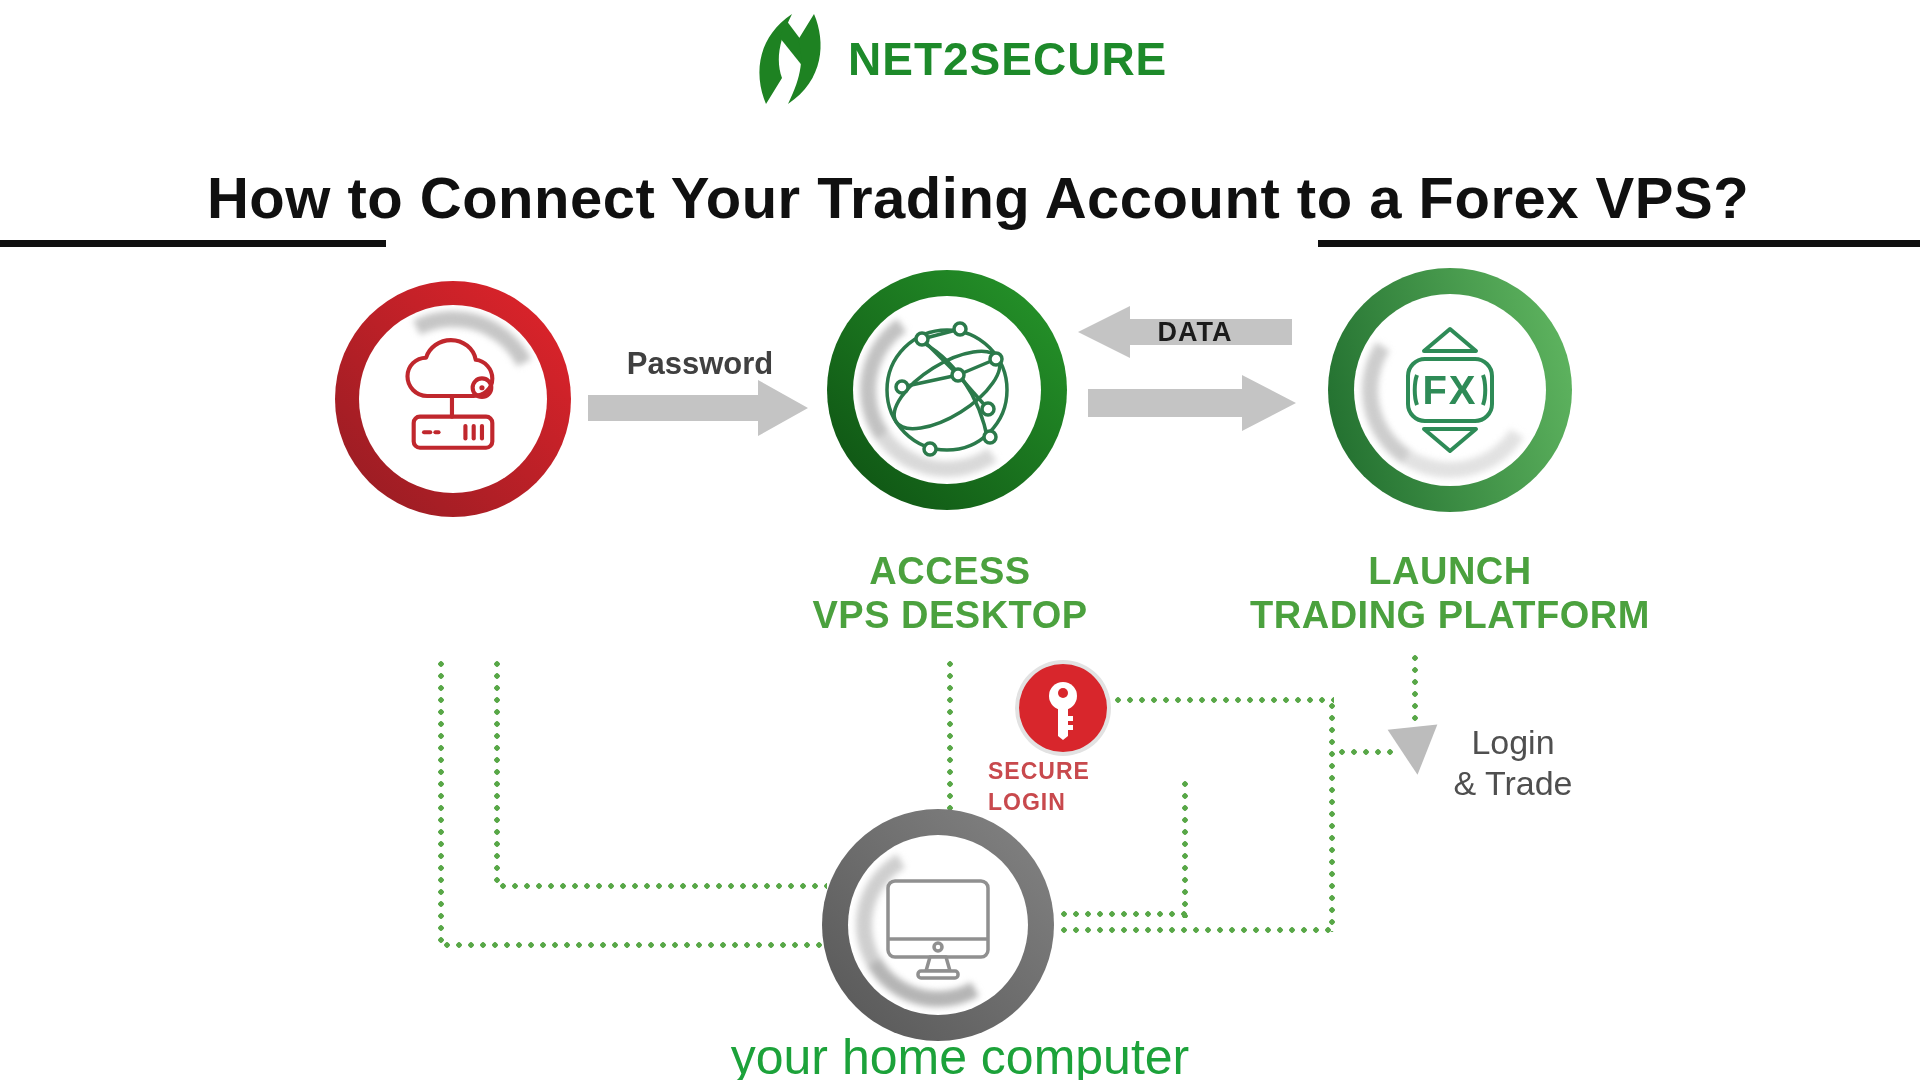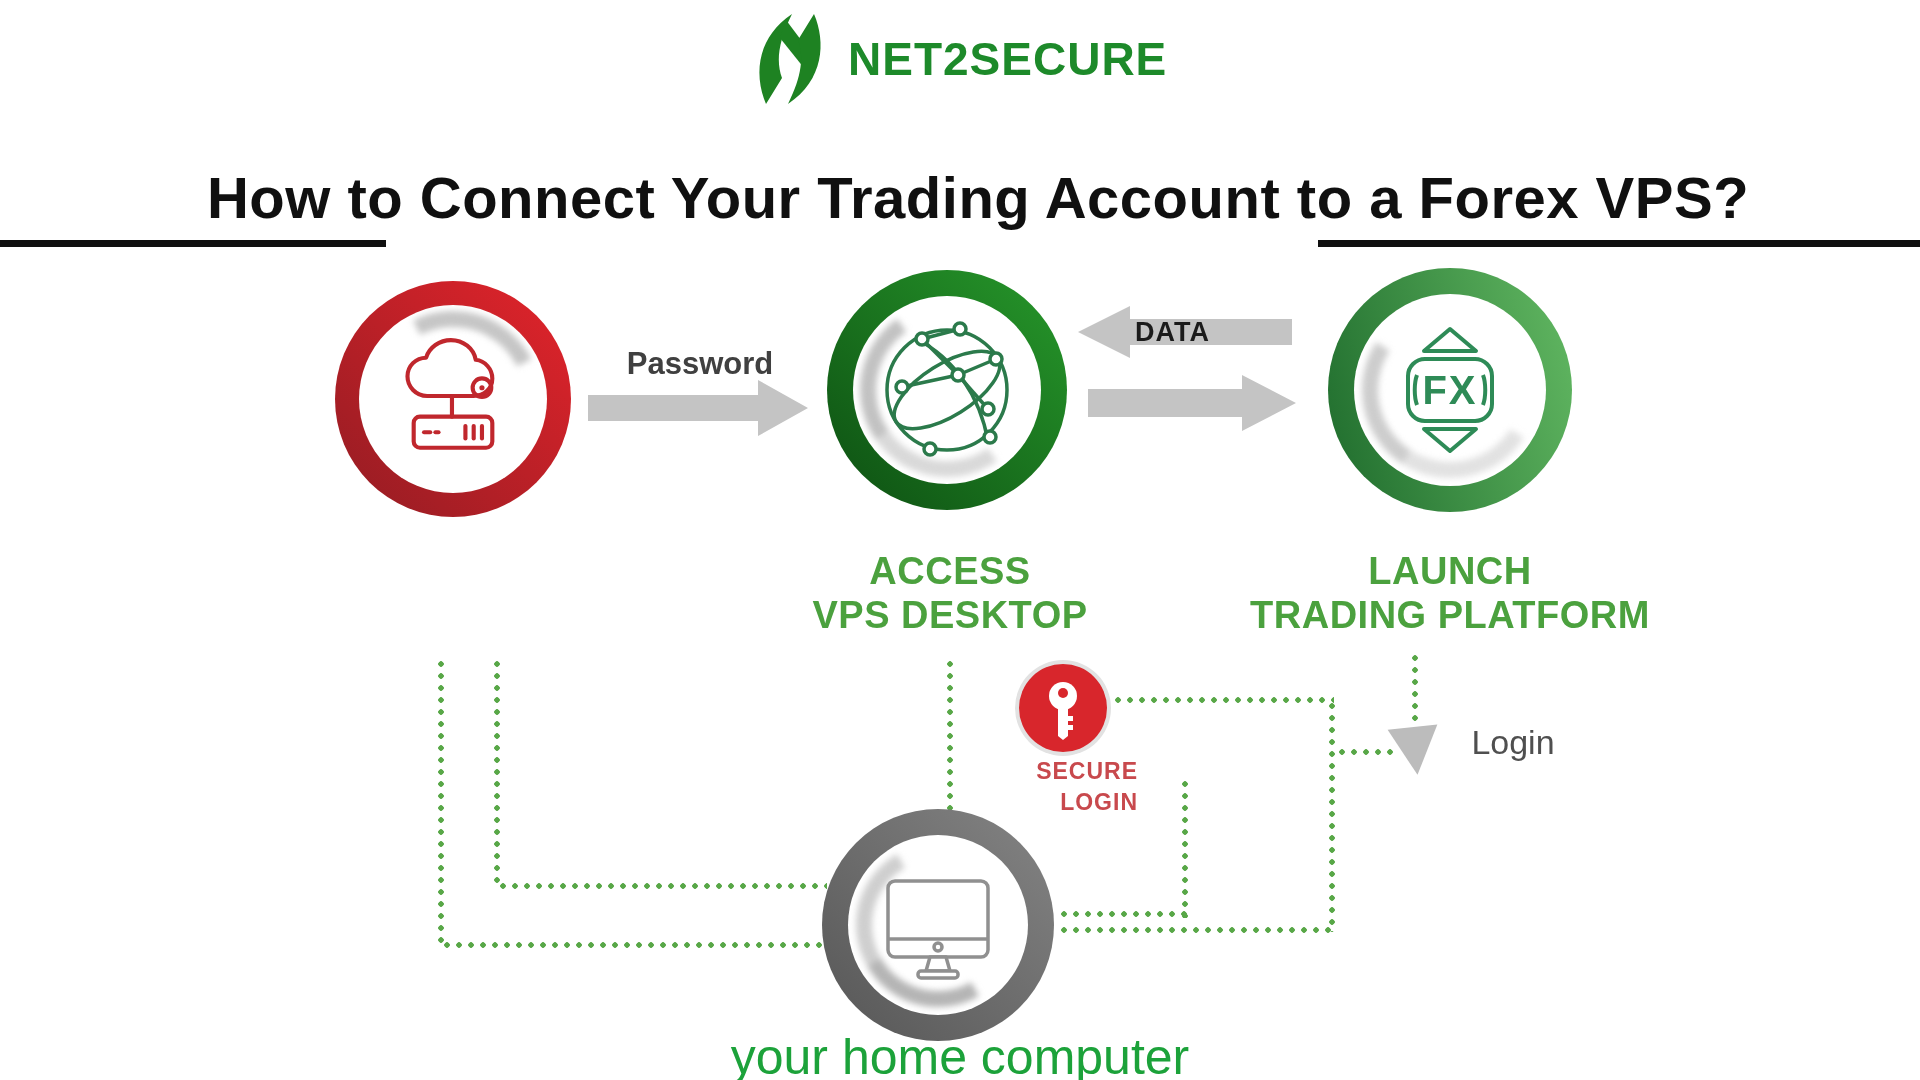--- a/index.html
+++ b/index.html
@@ -39,24 +39,24 @@
   .step-label{position:absolute;top:549px;text-align:center;color:#4ba13e;font-weight:bold;
               font-size:38px;letter-spacing:0.5px;line-height:44px;}
   .lbl1{left:203px;width:500px;}
   .lbl2{left:700px;width:500px;}
   .lbl3{left:1150px;width:600px;}
 
   .credentials{position:absolute;left:572px;top:341px;width:256px;text-align:center;color:#4c4c4c;}
   .credentials .l1{font-size:30px;}
   .credentials .l2{font-size:31px;font-weight:bold;color:#404040;margin-top:5px;}
 
-  .data-label{position:absolute;left:1135px;top:317px;width:120px;text-align:left;
+  .data-label{position:absolute;left:1135px;top:317px;width:120px;text-align:center;
               font-size:27px;font-weight:bold;color:#1b1b1b;letter-spacing:1px;}
 
-  .secure-label{position:absolute;left:988px;top:756px;width:150px;text-align:right;
+  .secure-label{position:absolute;left:988px;top:756px;width:150px;text-align:left;
                 color:#c8494d;font-weight:bold;font-size:23px;letter-spacing:1px;line-height:31px;}
 
   .logintrade{position:absolute;left:1398px;top:722px;width:230px;text-align:center;
               color:#4f4f4f;font-size:34px;line-height:41px;}
 
   .caption{position:absolute;left:0;top:1028px;width:1920px;text-align:center;
            font-size:50px;color:#1ca23a;}
 
   
   .arrow-svg{position:absolute;}
@@ -205,20 +205,21 @@
     </svg>
   </div>
   <div class="secure-label">
     <div>SECURE</div>
     <div>LOGIN</div>
   </div>
 
   <div class="tri-down"></div>
   <div class="logintrade">
     <div>Login</div>
+    <div>&amp; Trade</div>
   </div>
 
   <div class="circle ccomp">
     <div class="inner"></div>
     <div class="swirl"></div>
     <svg style="left:54px;top:68px;" width="124" height="108" viewBox="0 0 124 108">
       <g fill="#ffffff" stroke="#909090" stroke-width="3.5" stroke-linejoin="round">
         <rect x="12" y="4" width="100" height="76" rx="7"></rect>
         <line x1="12" y1="62" x2="112" y2="62"></line>
         <circle cx="62" cy="70" r="4"></circle>

